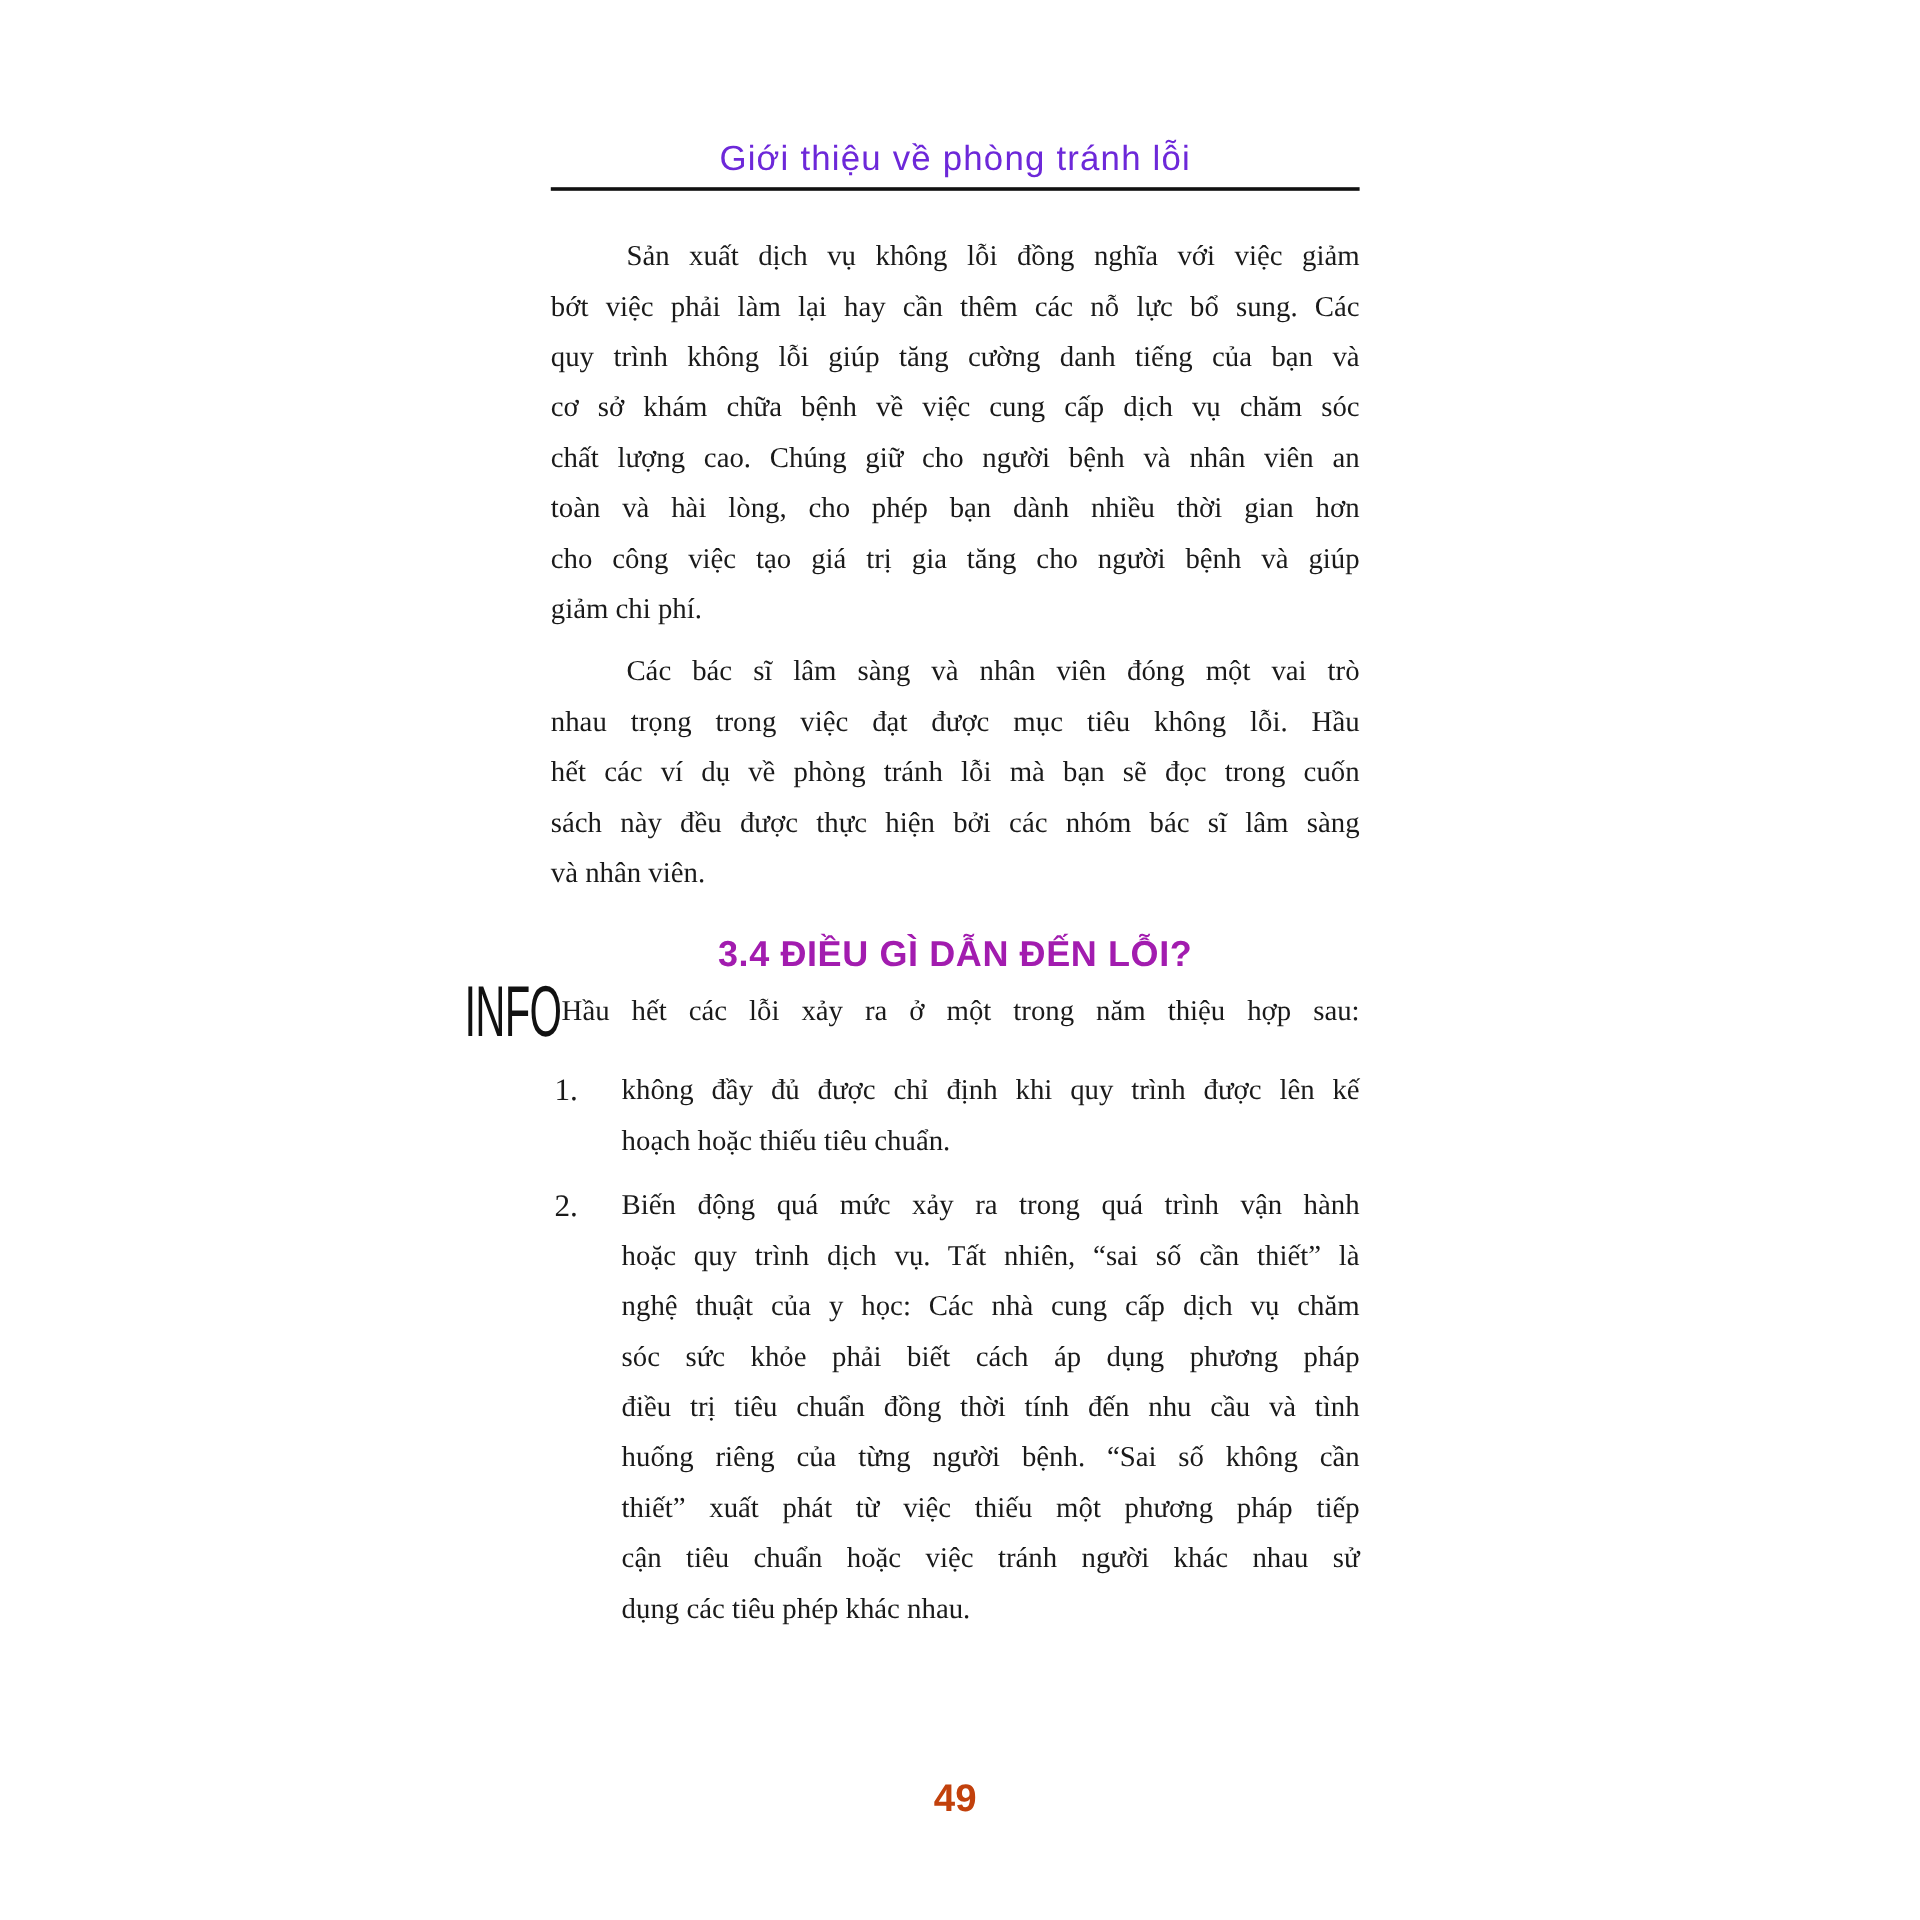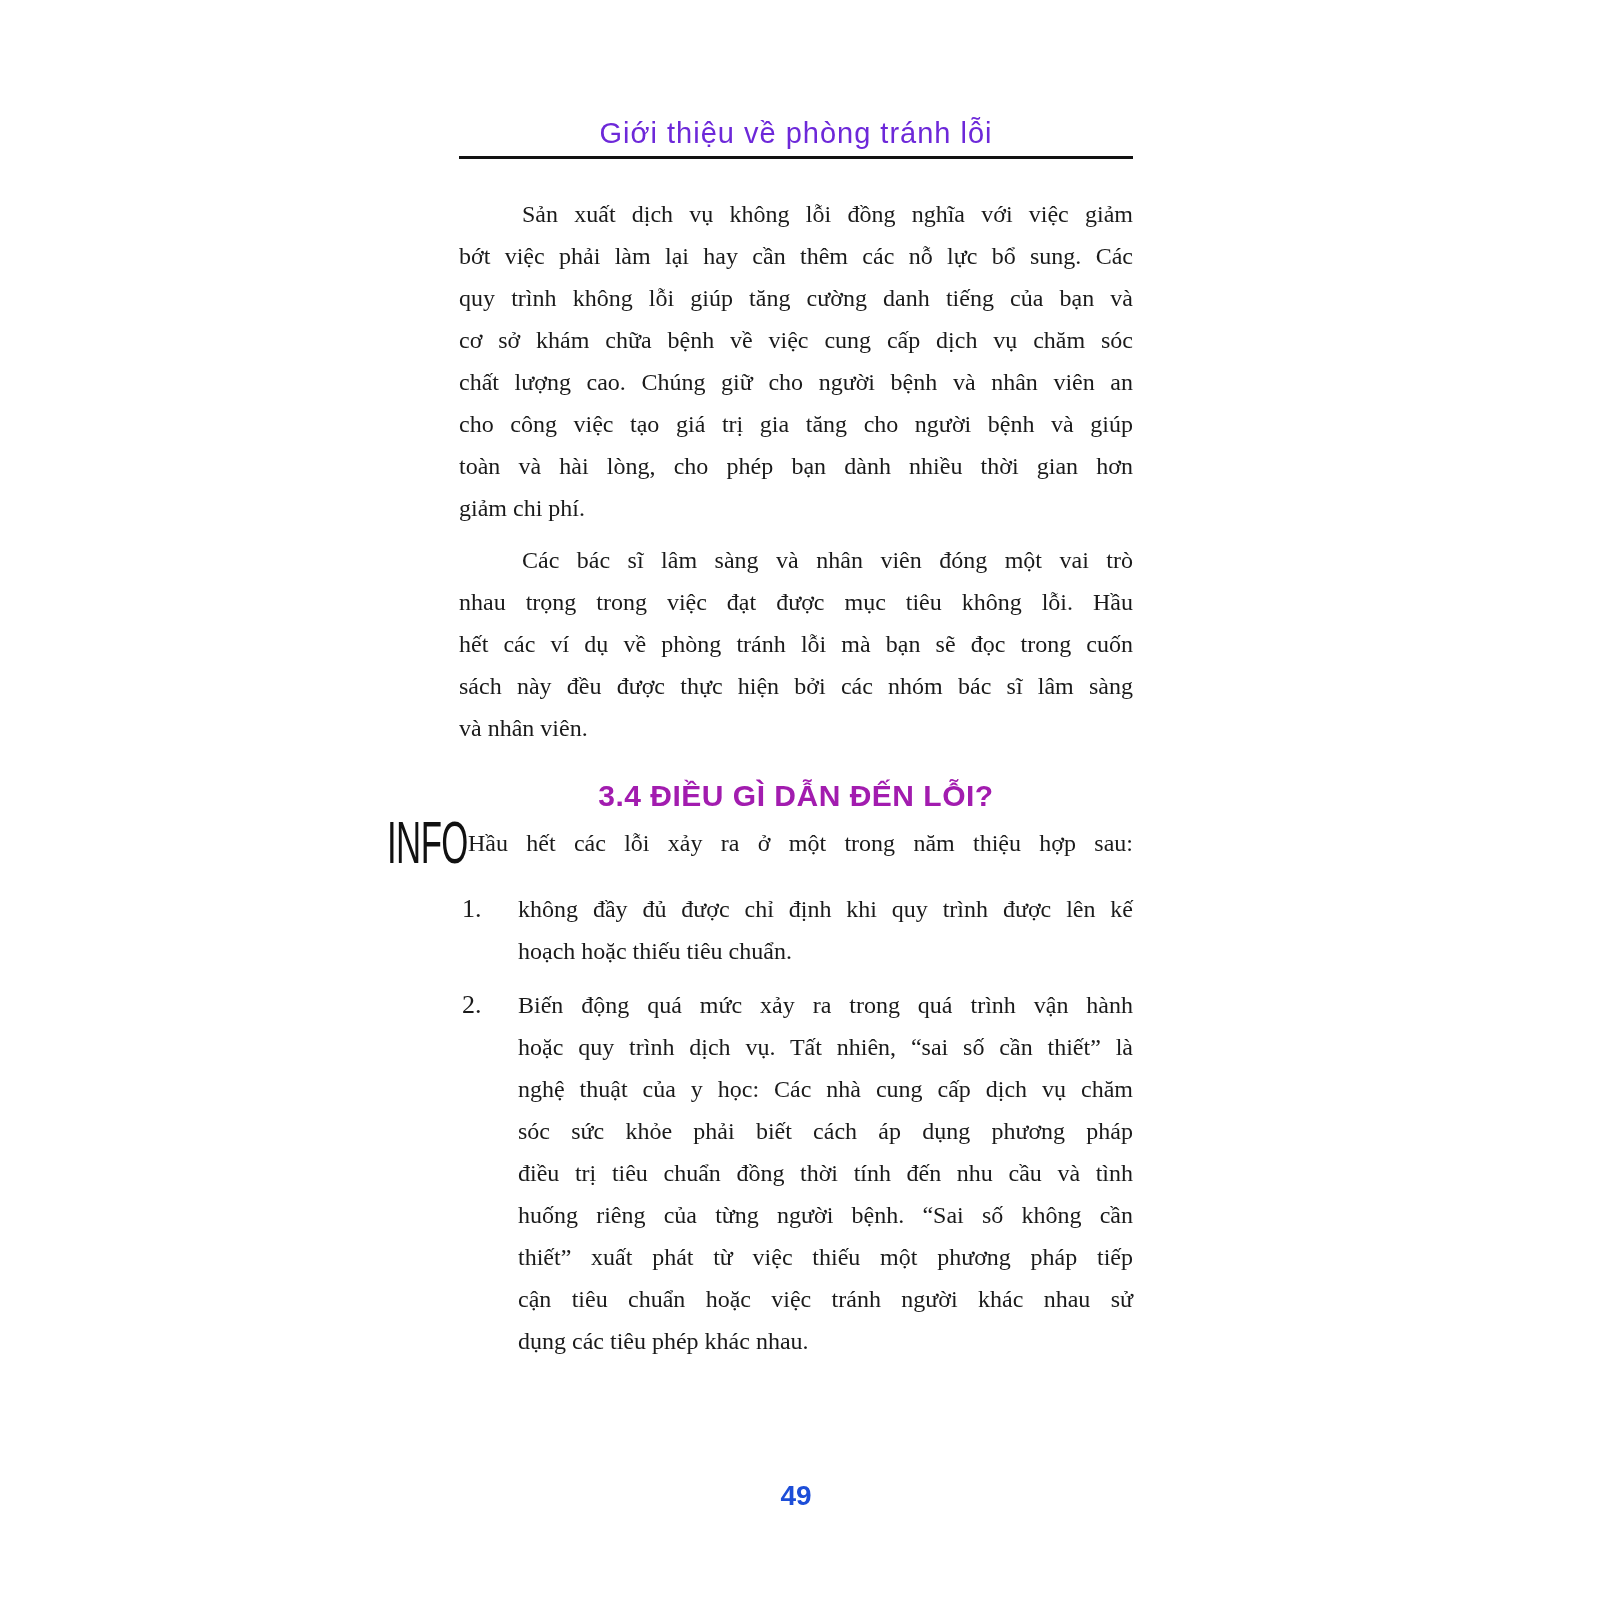--- a/index.html
+++ b/index.html
@@ -51,40 +51,40 @@
     position:relative;padding-left:59px;margin-bottom:12px;
   }
   .list-num{
     position:absolute;left:3px;top:0;
     font-size:26px;line-height:42px;color:#1a1a1a;
   }
   .page-number{
     position:absolute;left:459px;top:1480px;width:674px;
     text-align:center;
     font-family:"Liberation Sans", sans-serif;
-    font-weight:bold;font-size:28px;color:#1d4ed8;
+    font-weight:bold;font-size:32px;color:#c2410c;
   }
 </style>
 </head>
 <body>
 
 <div class="page-column">
 
   <div class="running-head">Giới thiệu về phòng tránh lỗi</div>
 
   <div class="head-rule"></div>
 
   <div class="para para1">
       <div class="tline indent">Sản xuất dịch vụ không lỗi đồng nghĩa với việc giảm</div>
       <div class="tline">bớt việc phải làm lại hay cần thêm các nỗ lực bổ sung. Các</div>
       <div class="tline">quy trình không lỗi giúp tăng cường danh tiếng của bạn và</div>
       <div class="tline">cơ sở khám chữa bệnh về việc cung cấp dịch vụ chăm sóc</div>
       <div class="tline">chất lượng cao. Chúng giữ cho người bệnh và nhân viên an</div>
+      <div class="tline">toàn và hài lòng, cho phép bạn dành nhiều thời gian hơn</div>
       <div class="tline">cho công việc tạo giá trị gia tăng cho người bệnh và giúp</div>
-      <div class="tline">toàn và hài lòng, cho phép bạn dành nhiều thời gian hơn</div>
       <div class="tline last">giảm chi phí.</div>
     </div>
 
   <div class="para para2">
       <div class="tline indent">Các bác sĩ lâm sàng và nhân viên đóng một vai trò</div>
       <div class="tline">nhau trọng trong việc đạt được mục tiêu không lỗi. Hầu</div>
       <div class="tline">hết các ví dụ về phòng tránh lỗi mà bạn sẽ đọc trong cuốn</div>
       <div class="tline">sách này đều được thực hiện bởi các nhóm bác sĩ lâm sàng</div>
       <div class="tline last">và nhân viên.</div>
     </div>

